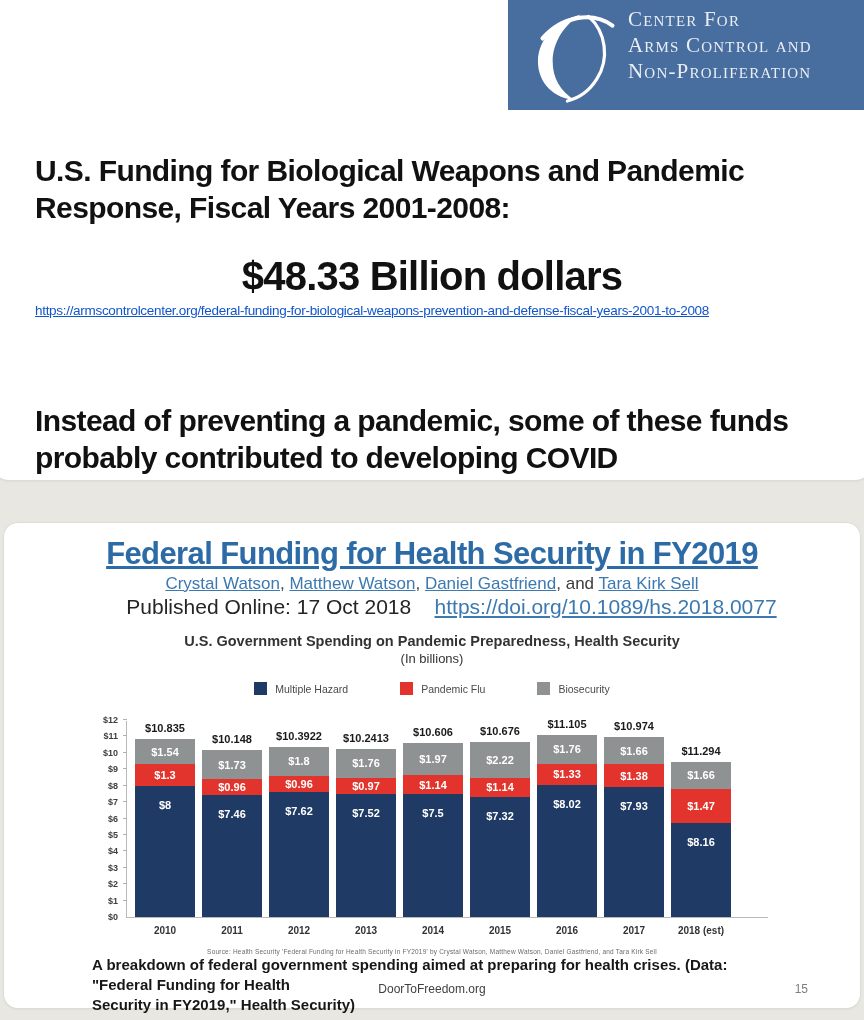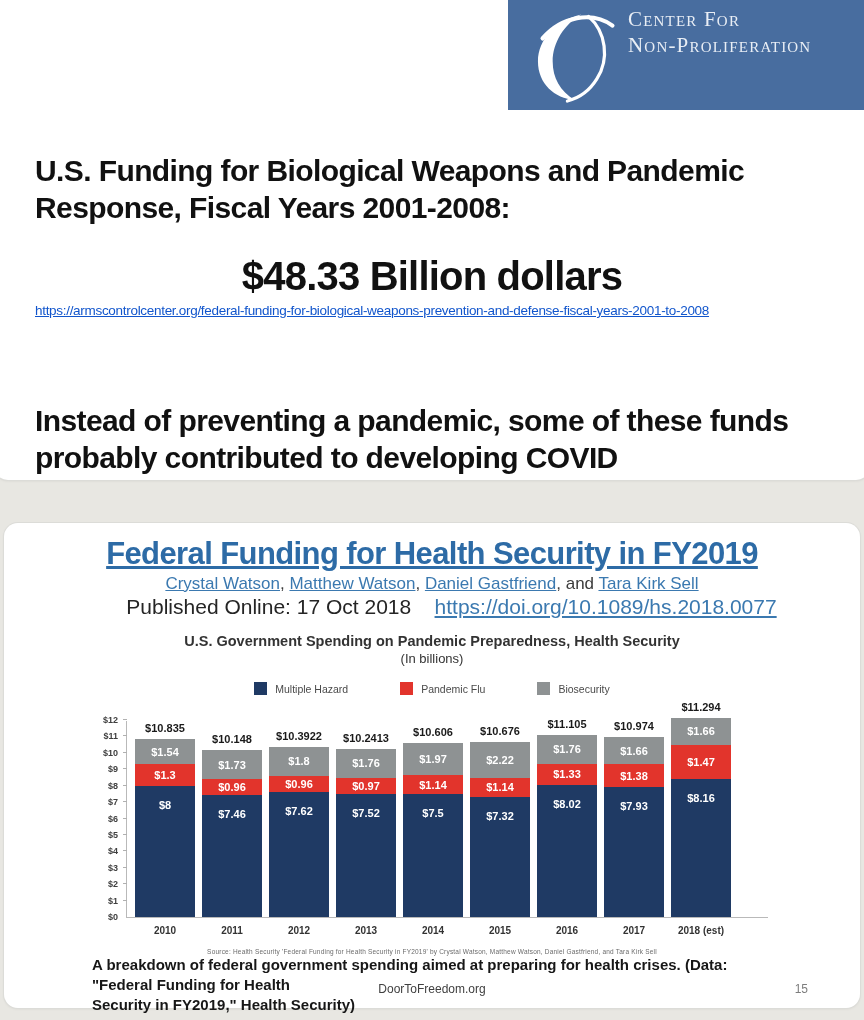--- a/index.html
+++ b/index.html
@@ -61,20 +61,21 @@
 <div class="card" id="card1">
 
   <div class="logo">
     <svg class="logo-icon" viewBox="0 0 100 104">
       <path d="M60,8 C33,14 13,35 13,59 C13,83 31,99 53,101 C37,91 29,77 29,59 C29,39 41,19 60,8 Z" fill="#ffffff"></path>
       <path d="M18,34 C38,10 72,4 94,20" stroke="#ffffff" stroke-width="4.5" fill="none" stroke-linecap="round"></path>
       <path d="M68,10 C87,27 91,56 77,78 C69,91 57,99 45,102" stroke="#ffffff" stroke-width="3.5" fill="none" stroke-linecap="round"></path>
     </svg>
     <div class="logo-text">
       <div>Center For</div>
+      <div>Arms Control and</div>
       <div>Non-Proliferation</div>
     </div>
   </div>
 
   <div class="h-title">
     <div>U.S. Funding for Biological Weapons and Pandemic</div>
     <div>Response, Fiscal Years 2001-2008:</div>
   </div>
 
   <div class="amount">$48.33 Billion dollars</div>
@@ -245,21 +246,21 @@
             <div class="seg mid" style="height: 22.655px; background: rgb(226, 52, 44);">
               <span>$1.38</span>
             </div>
             <div class="seg mid" style="height: 27.2517px; background: rgb(142, 146, 147);">
               <span>$1.66</span>
             </div>
             <div class="bar-total">$10.974</div>
             <div class="bar-cat">2017</div>
           </div>
           <div class="bar">
-            <div class="seg base" style="height: 138px; background: rgb(31, 58, 100);">
+            <div class="seg base" style="height: 94px; background: rgb(31, 58, 100);">
               <span>$8.16</span>
             </div>
             <div class="seg mid" style="height: 34px; background: rgb(226, 52, 44);">
               <span>$1.47</span>
             </div>
             <div class="seg mid" style="height: 27.2517px; background: rgb(142, 146, 147);">
               <span>$1.66</span>
             </div>
             <div class="bar-total">$11.294</div>
             <div class="bar-cat">2018 (est)</div>

